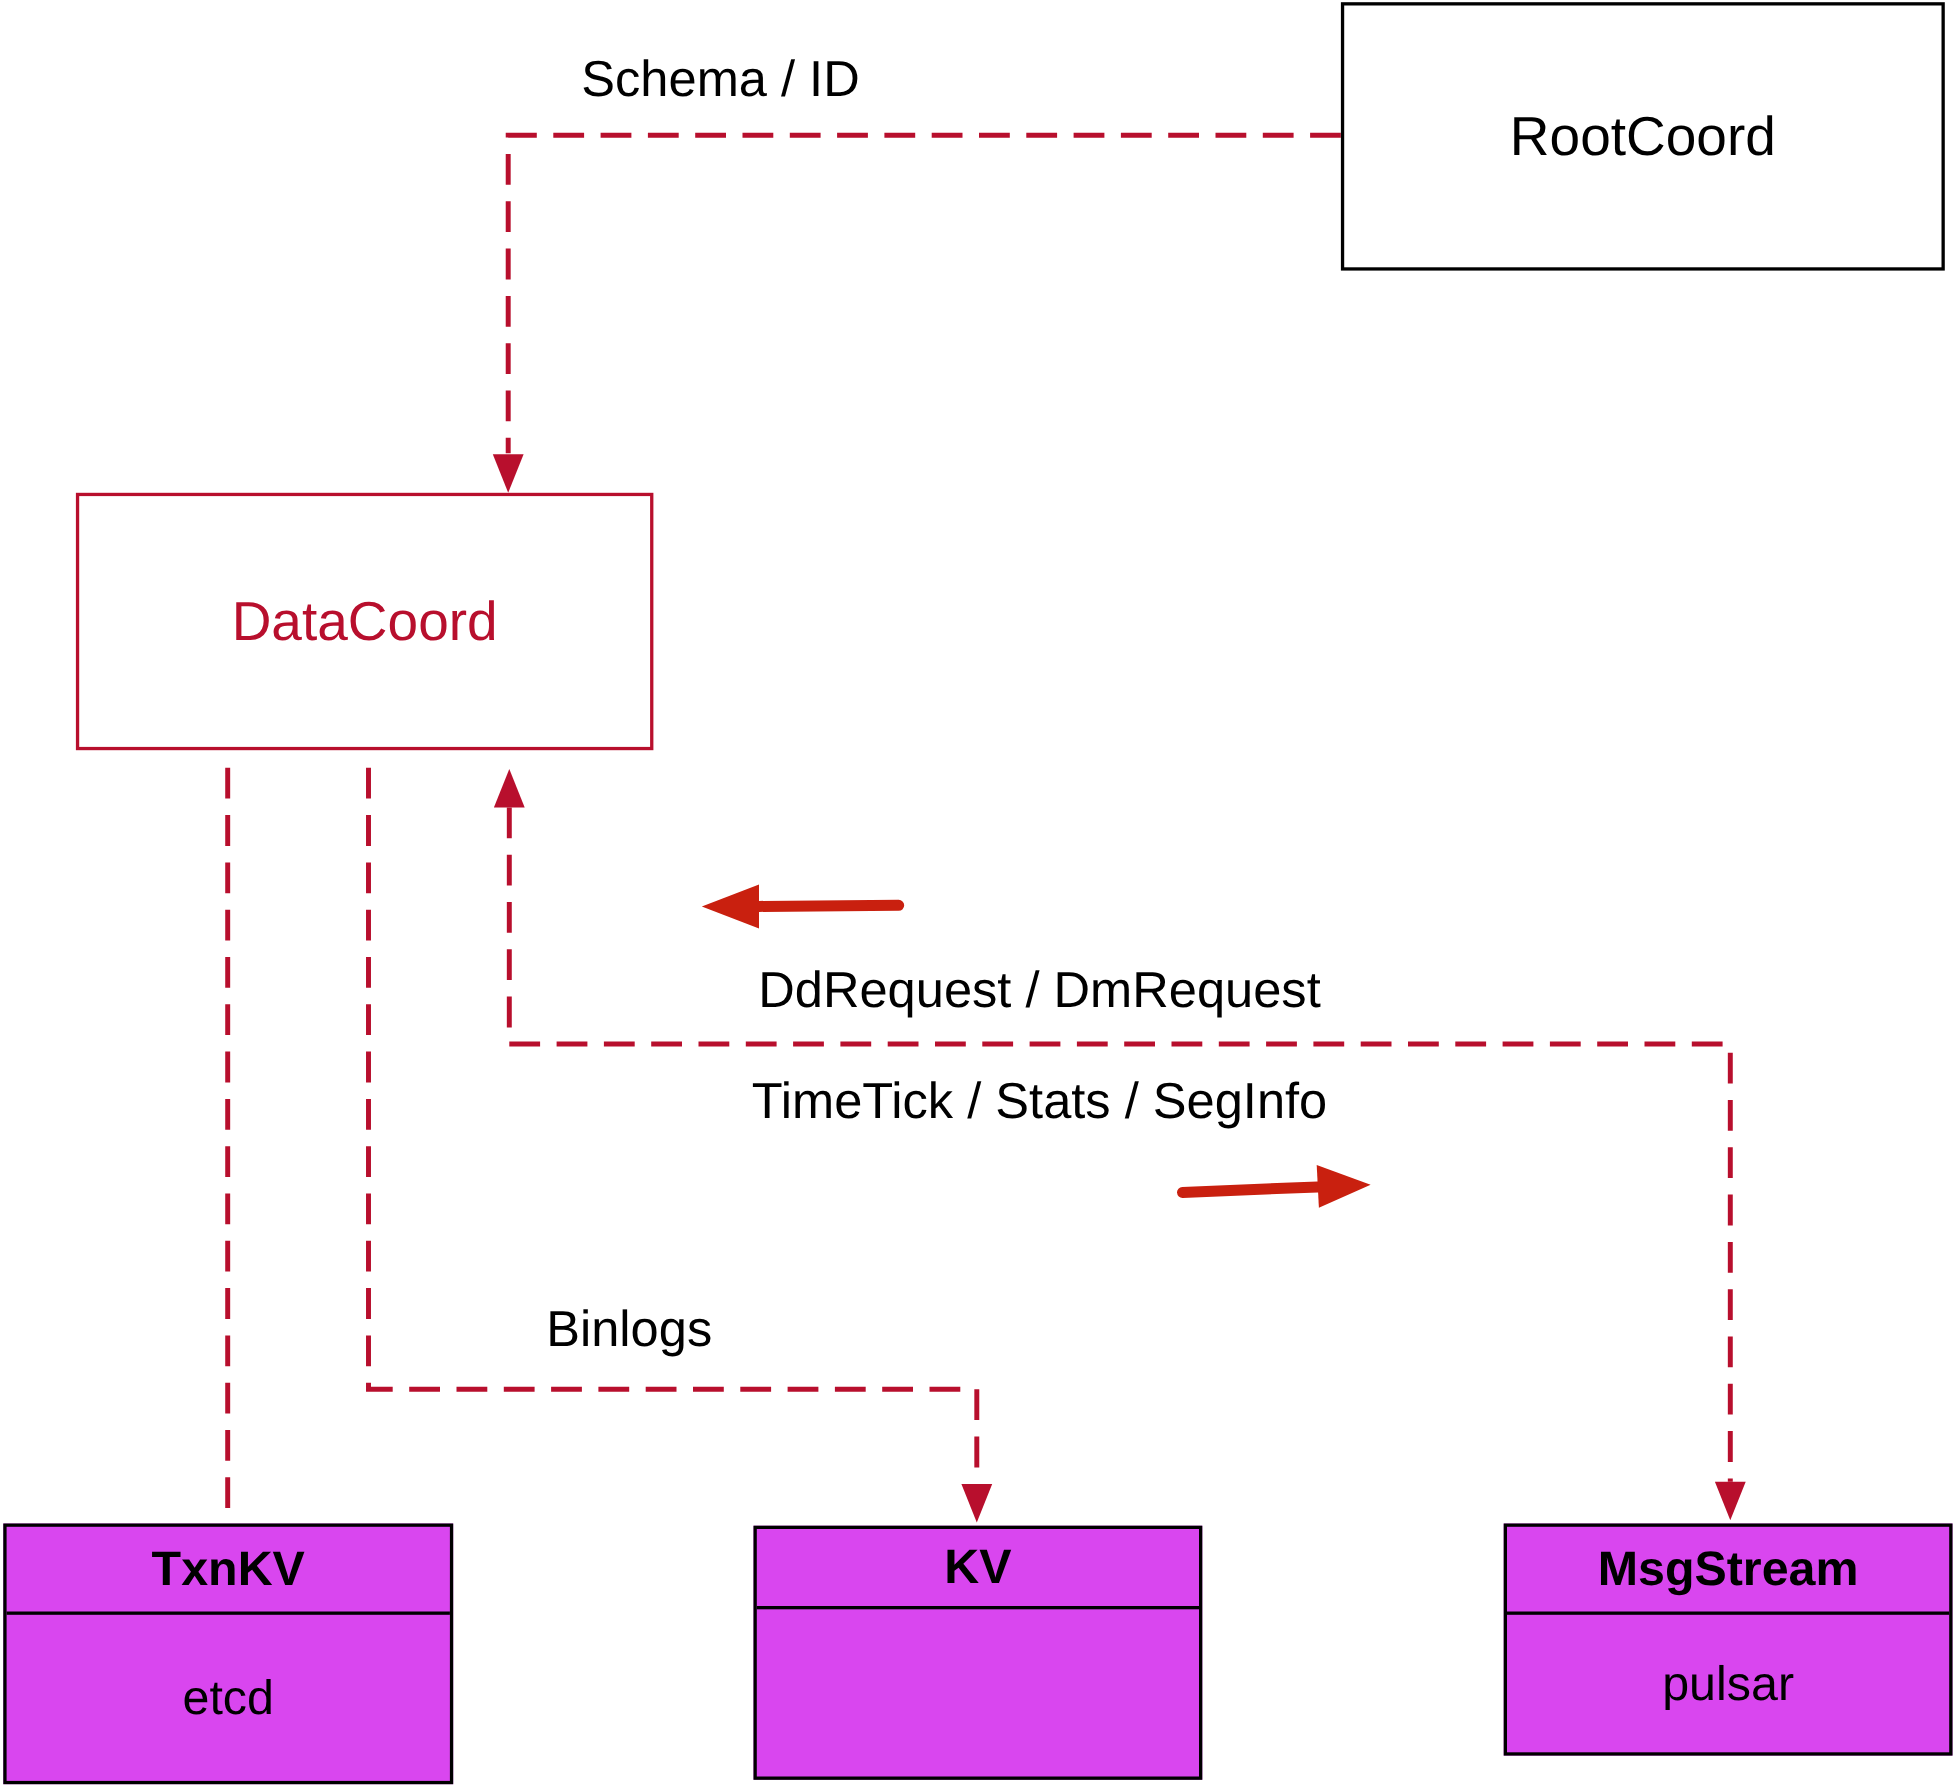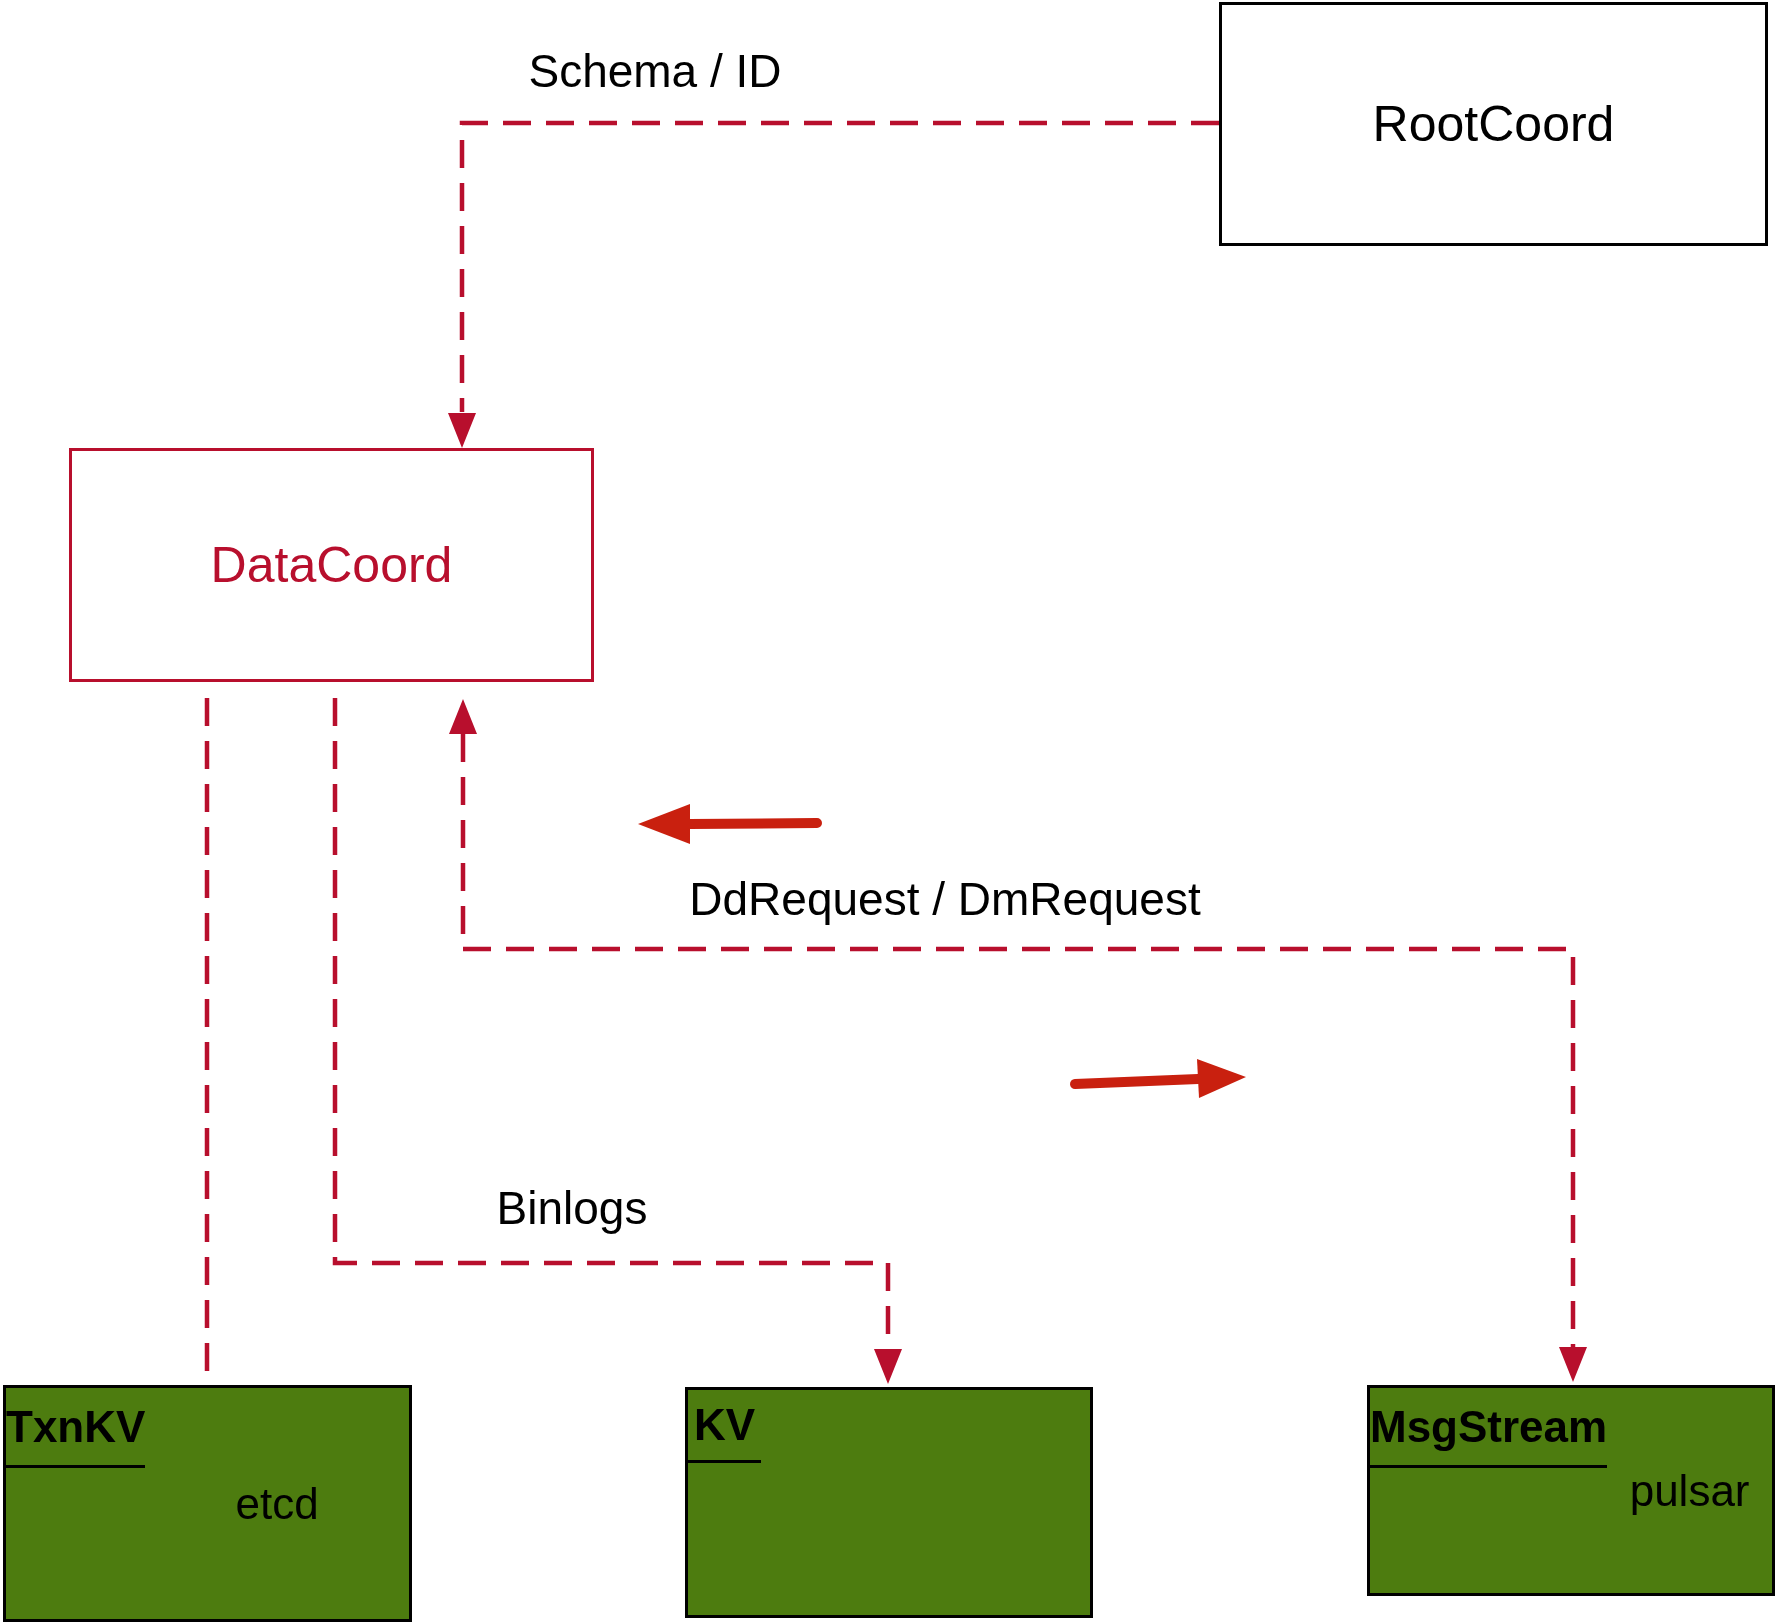--- a/index.html
+++ b/index.html
@@ -26,23 +26,23 @@
     box-sizing:border-box;
     background:#ffffff;
     display:flex;align-items:center;justify-content:center;
   }
   .node-plain-black{border:3px solid var(--ink);font-size:50px;color:var(--ink);}
   .node-plain-red{border:3px solid var(--crimson);font-size:50px;color:var(--crimson);}
 
   .table-node{
     position:absolute;
     box-sizing:border-box;
-    background:#4d7c0f;
+    background:#d946ef;
     border:3px solid var(--ink);
-    display:flex;flex-direction:row;
+    display:flex;flex-direction:column;
   }
   .table-node .hdr{
     box-sizing:border-box;
     height:80px;flex:0 0 80px;
     border-bottom:3px solid var(--ink);
     display:flex;align-items:center;justify-content:center;
     font-weight:bold;font-size:44px;color:var(--ink);
   }
   .table-node .bdy{
     flex:1 1 auto;
@@ -109,16 +109,17 @@
     <div class="hdr">MsgStream</div>
     <div class="bdy">
       <span>pulsar</span>
     </div>
   </div>
 
   <div class="edge-label" style="left:945px;top:899px;">DdRequest / DmRequest</div>
 
   <div class="edge-label" style="left:655px;top:71px;">Schema / ID</div>
 
+  <div class="edge-label" style="left:945px;top:1000px;">TimeTick / Stats / SegInfo</div>
 
   <div class="edge-label" style="left:572px;top:1208px;">Binlogs</div>
 
 </div>
 
 </body></html>

